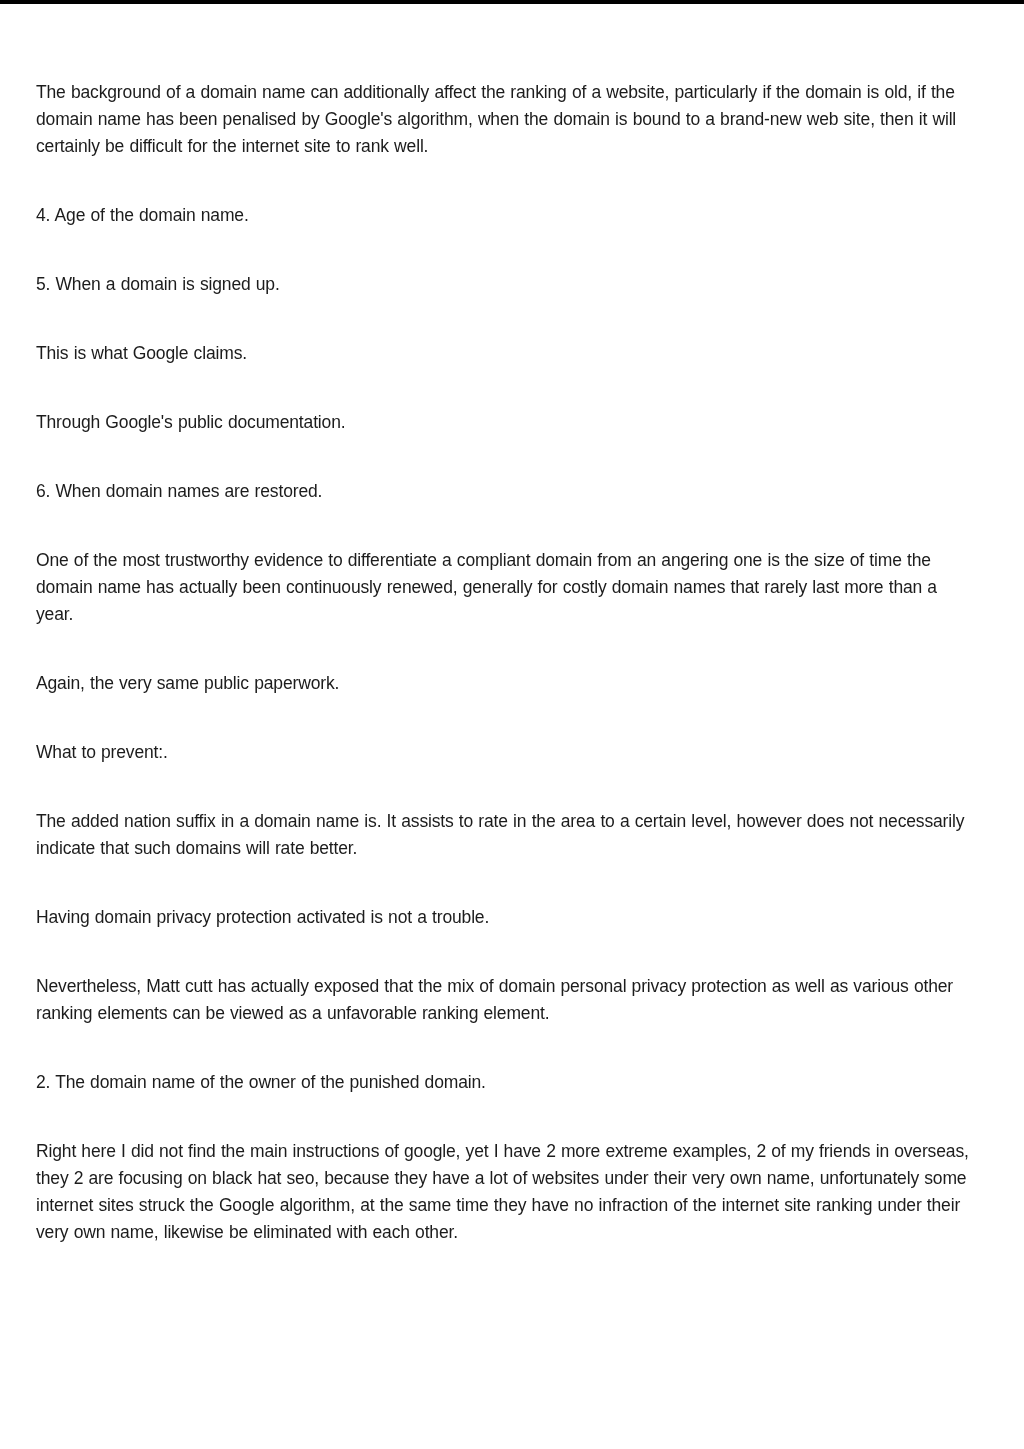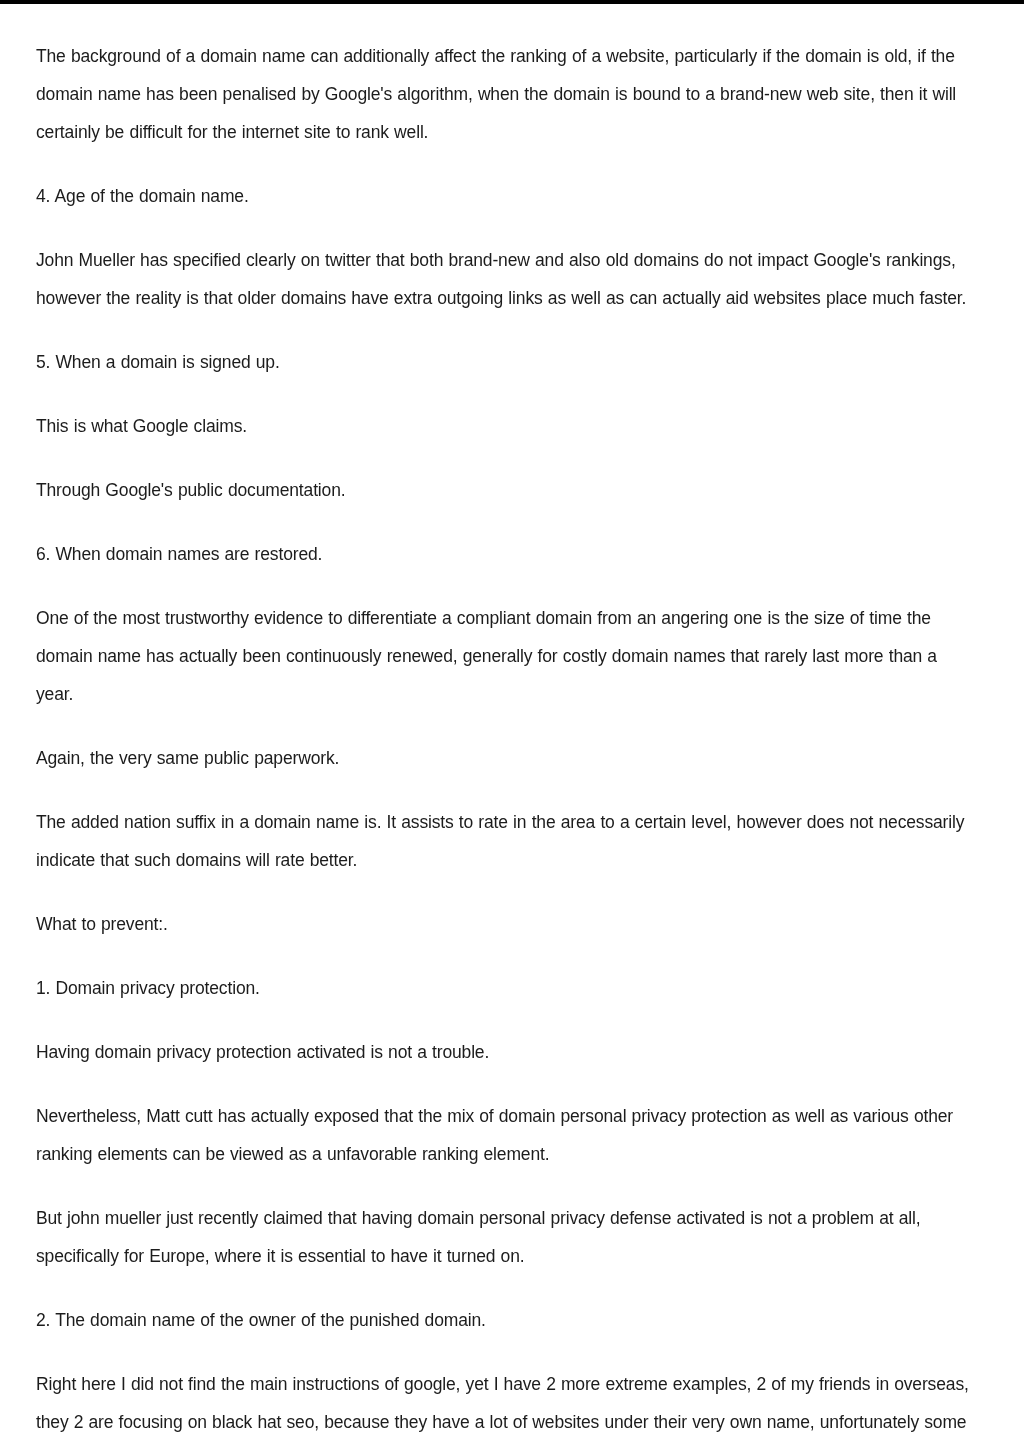--- a/index.html
+++ b/index.html
@@ -16,43 +16,41 @@
   .top-bar {
     width: 100%;
     height: 4px;
     background: #000000;
   }
   .page {
     padding: 33px 52px 0 36px;
   }
   .page p {
     font-size: 17.5px;
-    line-height: 38px;
+    line-height: 27px;
     letter-spacing: -0.15px;
     text-align: left;
     margin-bottom: 26px;
     word-spacing: 0.5px;
+    margin-top: 42px;
   }
 </style>
 </head>
 <body style="background: rgb(255, 255, 255); color: rgb(28, 28, 28);">
 
 <div class="top-bar" style="background: rgb(0, 0, 0);"></div>
 
 <main class="page">
   <p>The background of a domain name can additionally affect the ranking of a website, particularly if the domain is old, if the domain name has been penalised by Google's algorithm, when the domain is bound to a brand-new web site, then it will certainly be difficult for the internet site to rank well.</p>
   <p>4. Age of the domain name.</p>
-  <p>John Mueller has specified clearly on twitter that both brand-new and also old domains do not impact Google's rankings, however the reality is that older domains have extra outgoing links as well as can actually aid websites place much faster.</p>
   <p>5. When a domain is signed up.</p>
   <p>This is what Google claims.</p>
   <p>Through Google's public documentation.</p>
   <p>6. When domain names are restored.</p>
   <p>One of the most trustworthy evidence to differentiate a compliant domain from an angering one is the size of time the domain name has actually been continuously renewed, generally for costly domain names that rarely last more than a year.</p>
   <p>Again, the very same public paperwork.</p>
+  <p>What to prevent:.</p>
   <p>The added nation suffix in a domain name is. It assists to rate in the area to a certain level, however does not necessarily indicate that such domains will rate better.</p>
-  <p>What to prevent:.</p>
-  <p>1. Domain privacy protection.</p>
   <p>Having domain privacy protection activated is not a trouble.</p>
   <p>Nevertheless, Matt cutt has actually exposed that the mix of domain personal privacy protection as well as various other ranking elements can be viewed as a unfavorable ranking element.</p>
-  <p>But john mueller just recently claimed that having domain personal privacy defense activated is not a problem at all, specifically for Europe, where it is essential to have it turned on.</p>
   <p>2. The domain name of the owner of the punished domain.</p>
   <p>Right here I did not find the main instructions of google, yet I have 2 more extreme examples, 2 of my friends in overseas, they 2 are focusing on black hat seo, because they have a lot of websites under their very own name, unfortunately some internet sites struck the Google algorithm, at the same time they have no infraction of the internet site ranking under their very own name, likewise be eliminated with each other.</p>
 </main>
 
 </body></html>

